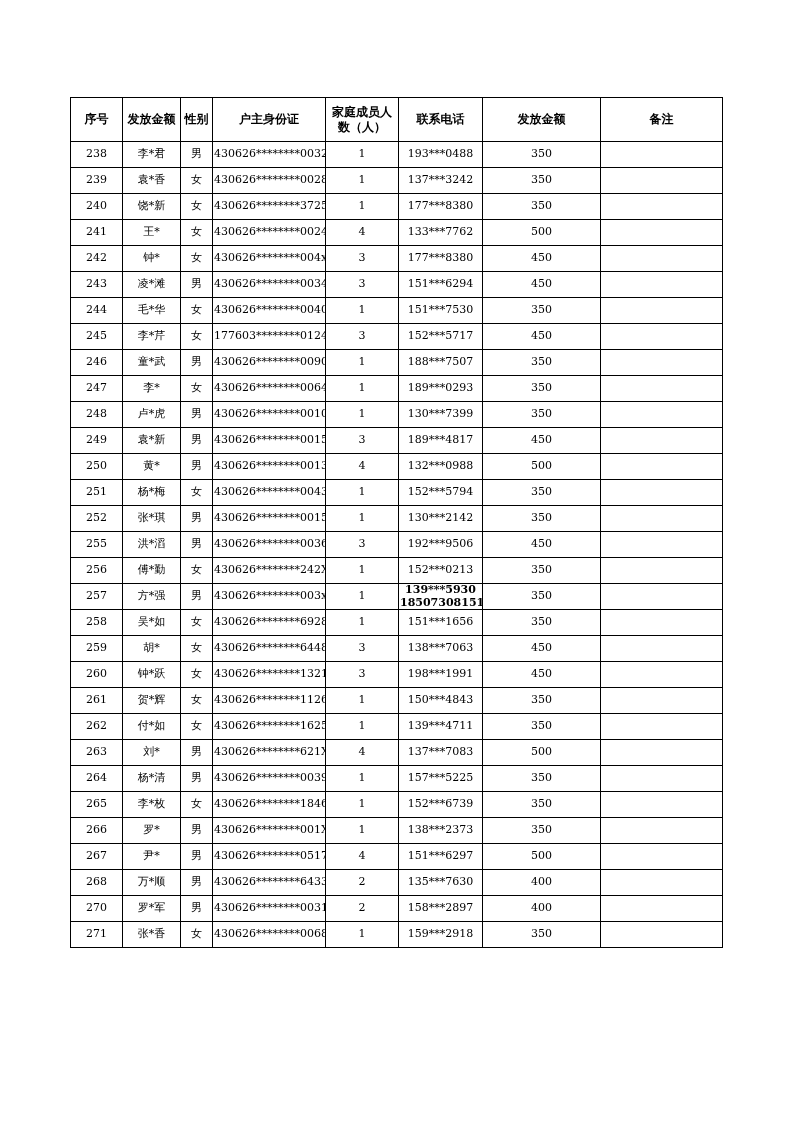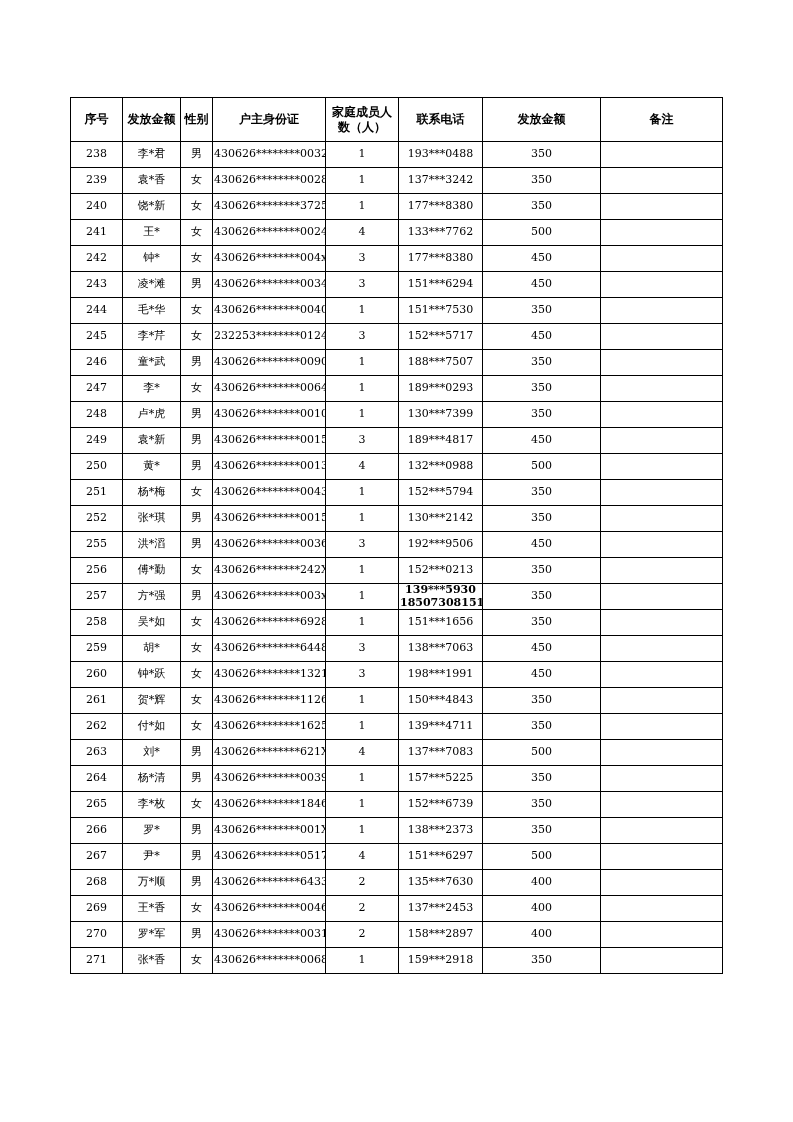--- a/index.html
+++ b/index.html
@@ -144,21 +144,21 @@
           <td>430626********0040</td>
           <td>1</td>
           <td>151***7530</td>
           <td>350</td>
           <td></td>
         </tr>
         <tr>
           <td>245</td>
           <td>李*芹</td>
           <td>女</td>
-          <td>232253********0124</td>
+          <td>177603********0124</td>
           <td>3</td>
           <td>152***5717</td>
           <td>450</td>
           <td></td>
         </tr>
         <tr>
           <td>246</td>
           <td>童*武</td>
           <td>男</td>
           <td>430626********0090</td>
@@ -358,30 +358,20 @@
           <td>500</td>
           <td></td>
         </tr>
         <tr>
           <td>268</td>
           <td>万*顺</td>
           <td>男</td>
           <td>430626********6433</td>
           <td>2</td>
           <td>135***7630</td>
-          <td>400</td>
-          <td></td>
-        </tr>
-        <tr>
-          <td>269</td>
-          <td>王*香</td>
-          <td>女</td>
-          <td>430626********0046</td>
-          <td>2</td>
-          <td>137***2453</td>
           <td>400</td>
           <td></td>
         </tr>
         <tr>
           <td>270</td>
           <td>罗*军</td>
           <td>男</td>
           <td>430626********0031</td>
           <td>2</td>
           <td>158***2897</td>

